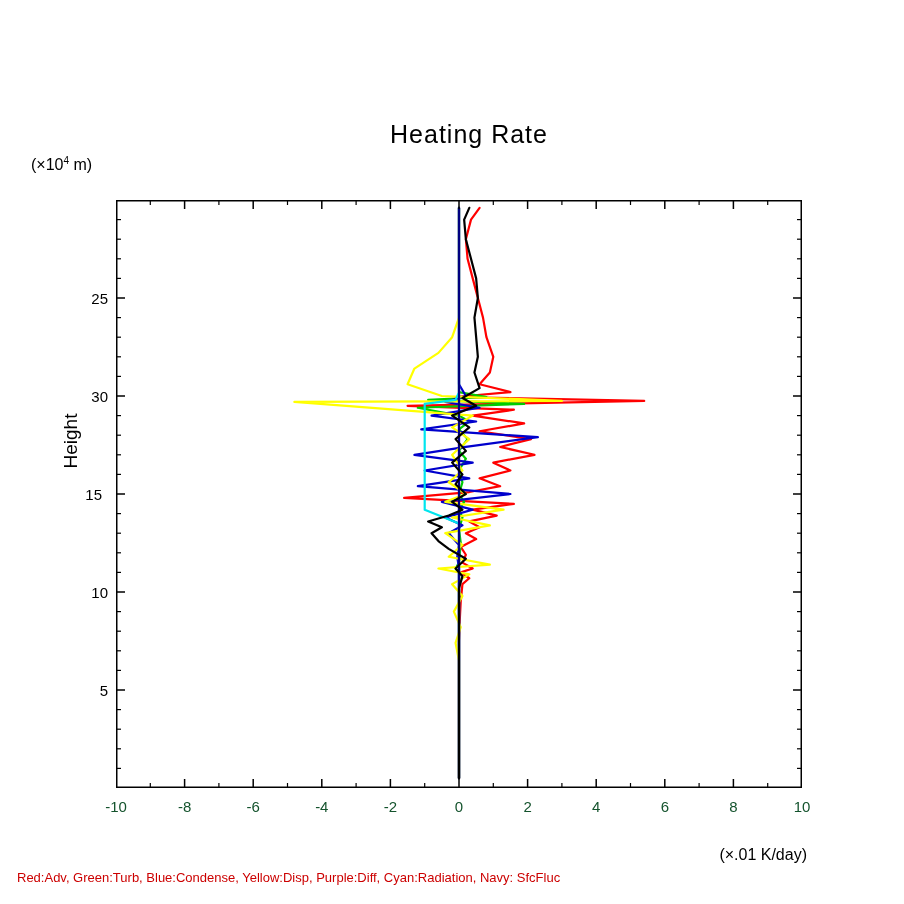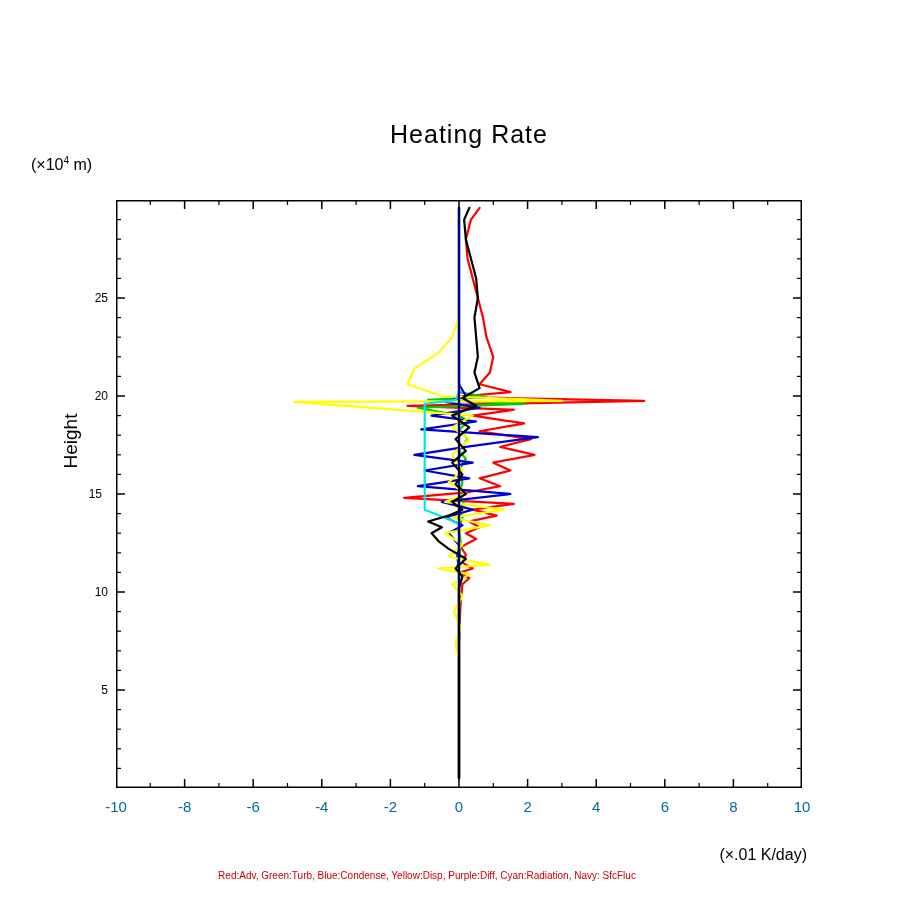--- a/index.html
+++ b/index.html
@@ -55,44 +55,44 @@
     width: 790px;
     text-align: right;
     font-size: 16px;
     color: #000000;
   }
   #legend {
     position: absolute;
     left: 0;
     top: 870px;
     width: 820px;
-    text-align: center;
-    font-size: 10px;
+    text-align: left;
+    font-size: 13px;
     color: #cc0000;
   }
   #plot-area {
     position: absolute;
     left: 99px;
     top: 200px;
     width: 686px;
     height: 588px;
   }
   #plot-svg {
     display: block;
   }
   .tick-label-x {
     position: absolute;
     font-size: 15px;
-    color: #0369a1;
+    color: #14532d;
     text-align: center;
     transform: translateX(-50%);
   }
   .tick-label-y {
     position: absolute;
-    font-size: 12px;
+    font-size: 15px;
     color: #000000;
     text-align: right;
     transform: translateY(-50%);
   }
 </style>
 </head>
 <body>
 
 <div id="page">
 
@@ -232,19 +232,19 @@
       <div class="tick-label-x" style="left: 510.6px; top: 798px;">2</div>
       <div class="tick-label-x" style="left: 579.2px; top: 798px;">4</div>
       <div class="tick-label-x" style="left: 647.8px; top: 798px;">6</div>
       <div class="tick-label-x" style="left: 716.4px; top: 798px;">8</div>
       <div class="tick-label-x" style="left: 785px; top: 798px;">10</div>
     </div>
   <div id="ytick-labels">
       <div class="tick-label-y" style="left: 47px; width: 44px; top: 690px;">5</div>
       <div class="tick-label-y" style="left: 47px; width: 44px; top: 592px;">10</div>
       <div class="tick-label-y" style="left: 41px; width: 44px; top: 494px; text-align: right;">15</div>
-      <div class="tick-label-y" style="left: 47px; width: 44px; top: 396px;">20</div>
+      <div class="tick-label-y" style="left: 47px; width: 44px; top: 396px;">30</div>
       <div class="tick-label-y" style="left: 47px; width: 44px; top: 298px;">25</div>
     </div>
 
   <div id="legend">Red:Adv, Green:Turb, Blue:Condense, Yellow:Disp, Purple:Diff, Cyan:Radiation, Navy: SfcFluc</div>
 
 </div>
 
 </body></html>

